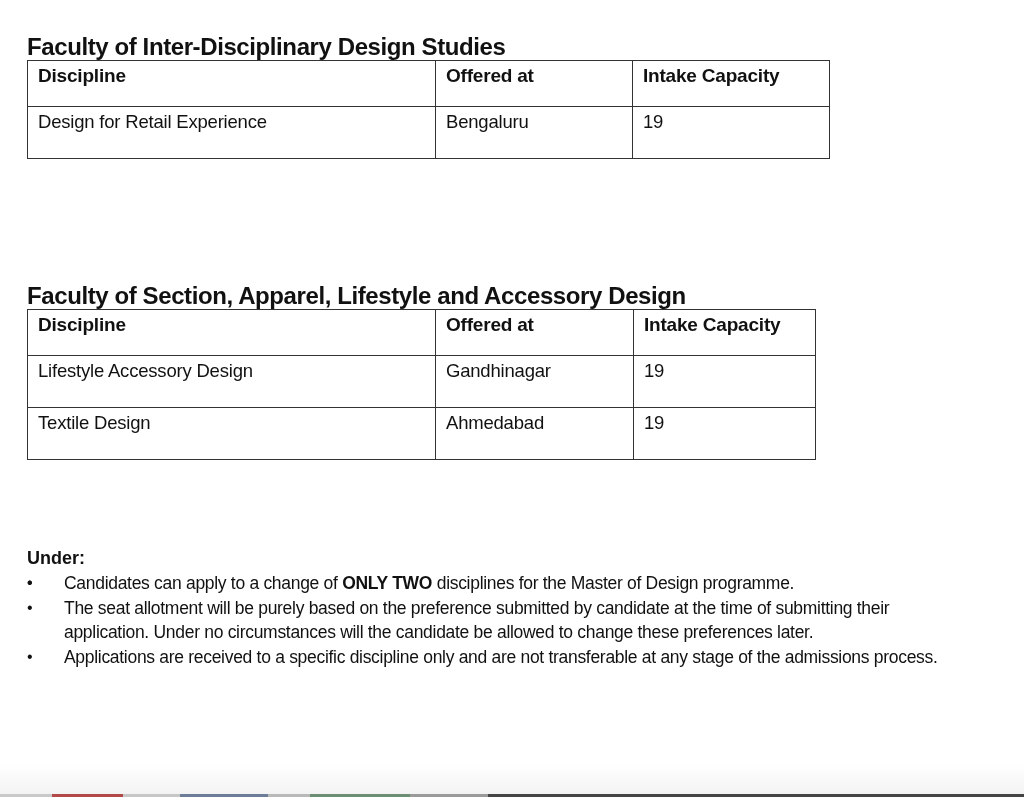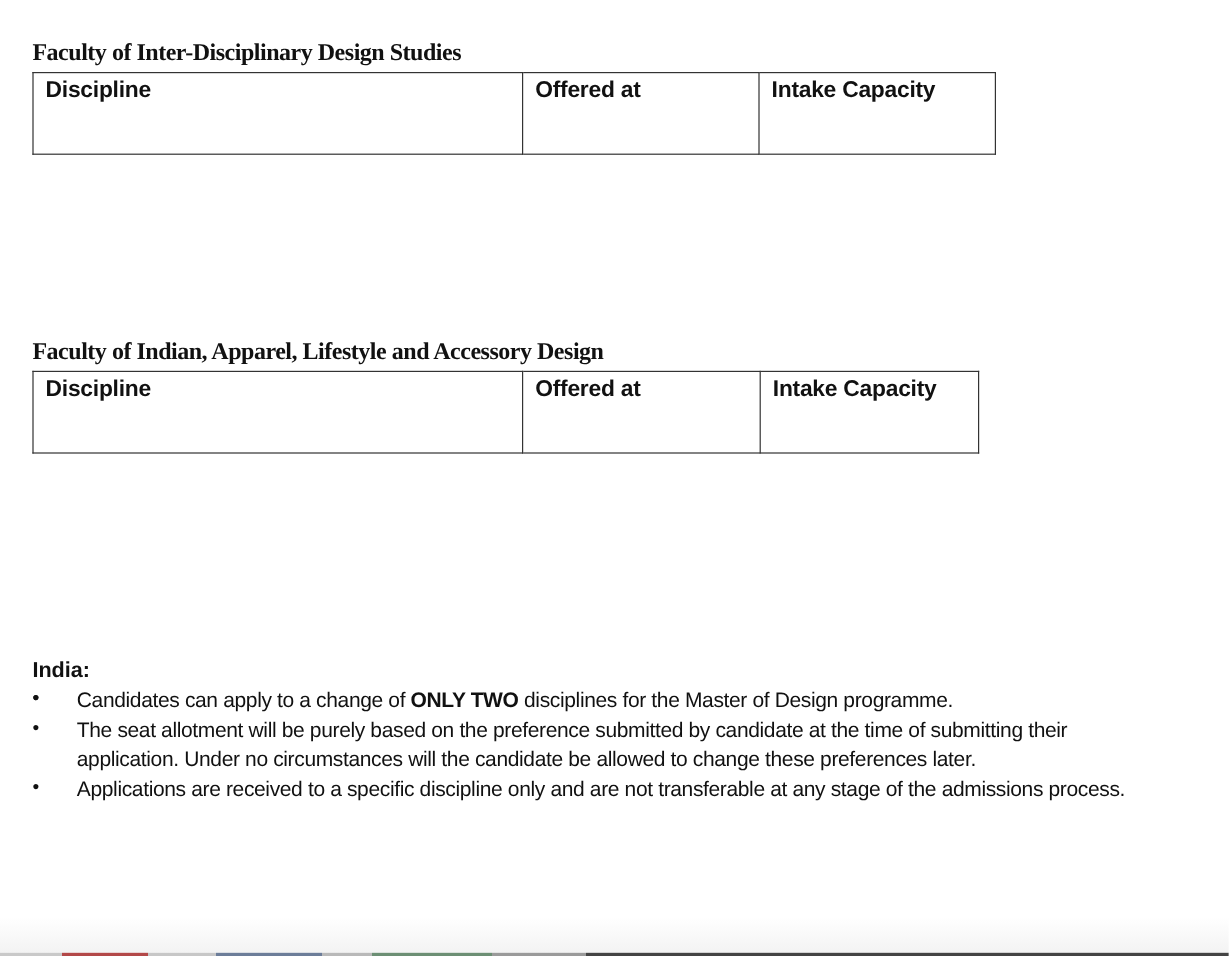--- a/index.html
+++ b/index.html
@@ -1,22 +1,22 @@
 <!DOCTYPE html>
 <html><head>
 <meta charset="utf-8">
 <style>
   html, body { margin:0; padding:0; background:#ffffff; }
   body { width:1024px; height:797px; position:relative; overflow:hidden;
          font-family:"Liberation Sans", sans-serif; color:#111; }
-  .title { position:absolute; left:27px; font-weight:bold; font-size:20px; letter-spacing:-0.4px; white-space:nowrap;font-family:Liberation Serif, serif; }
+  .title { position:absolute; left:27px; font-weight:bold; font-size:24px; letter-spacing:-0.4px; white-space:nowrap; }
   table.grid { position:absolute; left:27px; border-collapse:collapse; table-layout:fixed; }
   table.grid td { border:1.3px solid #333; vertical-align:top; padding:4px 10px 0 10px;
                   font-size:18.5px; letter-spacing:-0.2px; box-sizing:border-box; white-space:nowrap; }
-  table.grid tr.head td { font-weight:bold; height:68px; font-size:19px; }
+  table.grid tr.head td { font-weight:bold; height:46px; font-size:19px; }
   table.grid tr.row td { height:52px; }
   .note-title { position:absolute; left:27px; top:548px; font-weight:bold; font-size:18px; }
   .notes { position:absolute; left:27px; top:571px; width:920px; margin:0; padding:0; list-style:none; }
   .notes li { position:relative; padding-left:37px; font-size:17.5px; line-height:24.5px; letter-spacing:-0.3px; }
   .notes li .bullet { position:absolute; left:0; top:0; width:20px; font-size:16px; }
   .notes li b { font-weight:bold;margin-top:39px; }
   .bottom-bar { position:absolute; left:0; bottom:0; width:1024px; height:3px;
                 background:linear-gradient(90deg,#c9c9c9 0,#c9c9c9 52px,#b34848 52px,#b34848 123px,#c7c7c7 123px,#c7c7c7 180px,#6c7d99 180px,#6c7d99 268px,#b9b9b9 268px,#b9b9b9 310px,#6c8f74 310px,#6c8f74 410px,#9a9a9a 410px,#9a9a9a 488px,#444 488px,#444 1024px); }
   .shade { position:absolute; left:0; bottom:3px; width:1024px; height:30px;
            background:linear-gradient(180deg, rgba(240,240,240,0) 0%, rgba(235,235,235,0.6) 100%); pointer-events:none; }
@@ -30,40 +30,55 @@
       <col style="width:408px">
       <col style="width:197px">
       <col style="width:197px">
     </colgroup>
   <tbody>
       <tr class="head">
     <td>Discipline</td>
     <td>Offered at</td>
     <td>Intake Capacity</td>
   </tr>
+  <tr class="row">
+    <td>Design for Retail Experience</td>
+    <td>Bengaluru</td>
+    <td>19</td>
+  </tr>
 </tbody>
   </table>
 
-<div class="title" style="top:282px;">Faculty of Indian, Apparel, Lifestyle and Accessory Design</div>
+<div class="title" style="top:282px;">Faculty of Section, Apparel, Lifestyle and Accessory Design</div>
 <table class="grid" style="top:309px;">
   <colgroup>
       <col style="width:408px">
       <col style="width:198px">
       <col style="width:182px">
     </colgroup>
   <tbody>
       <tr class="head">
     <td>Discipline</td>
     <td>Offered at</td>
     <td>Intake Capacity</td>
   </tr>
+  <tr class="row">
+    <td>Lifestyle Accessory Design</td>
+    <td>Gandhinagar</td>
+    <td>19</td>
+  </tr>
+  <tr class="row">
+    <td>Textile Design</td>
+    <td>Ahmedabad</td>
+    <td>19</td>
+  </tr>
 </tbody>
   </table>
 
-<div class="note-title">India:</div>
+<div class="note-title">Under:</div>
 <ul class="notes">
   <li>
     <span class="bullet">•</span>
   </li>
   <li>
     <span class="bullet">•</span><span>Candidates can apply to a change of </span><b>ONLY TWO</b><span> disciplines for the Master of Design programme.</span>
   </li>
   <li>
     <span class="bullet">•</span><span>The seat allotment will be purely based on the preference submitted by candidate at the time of submitting their application. Under no circumstances will the candidate be allowed to change these preferences later.</span>
   </li>

